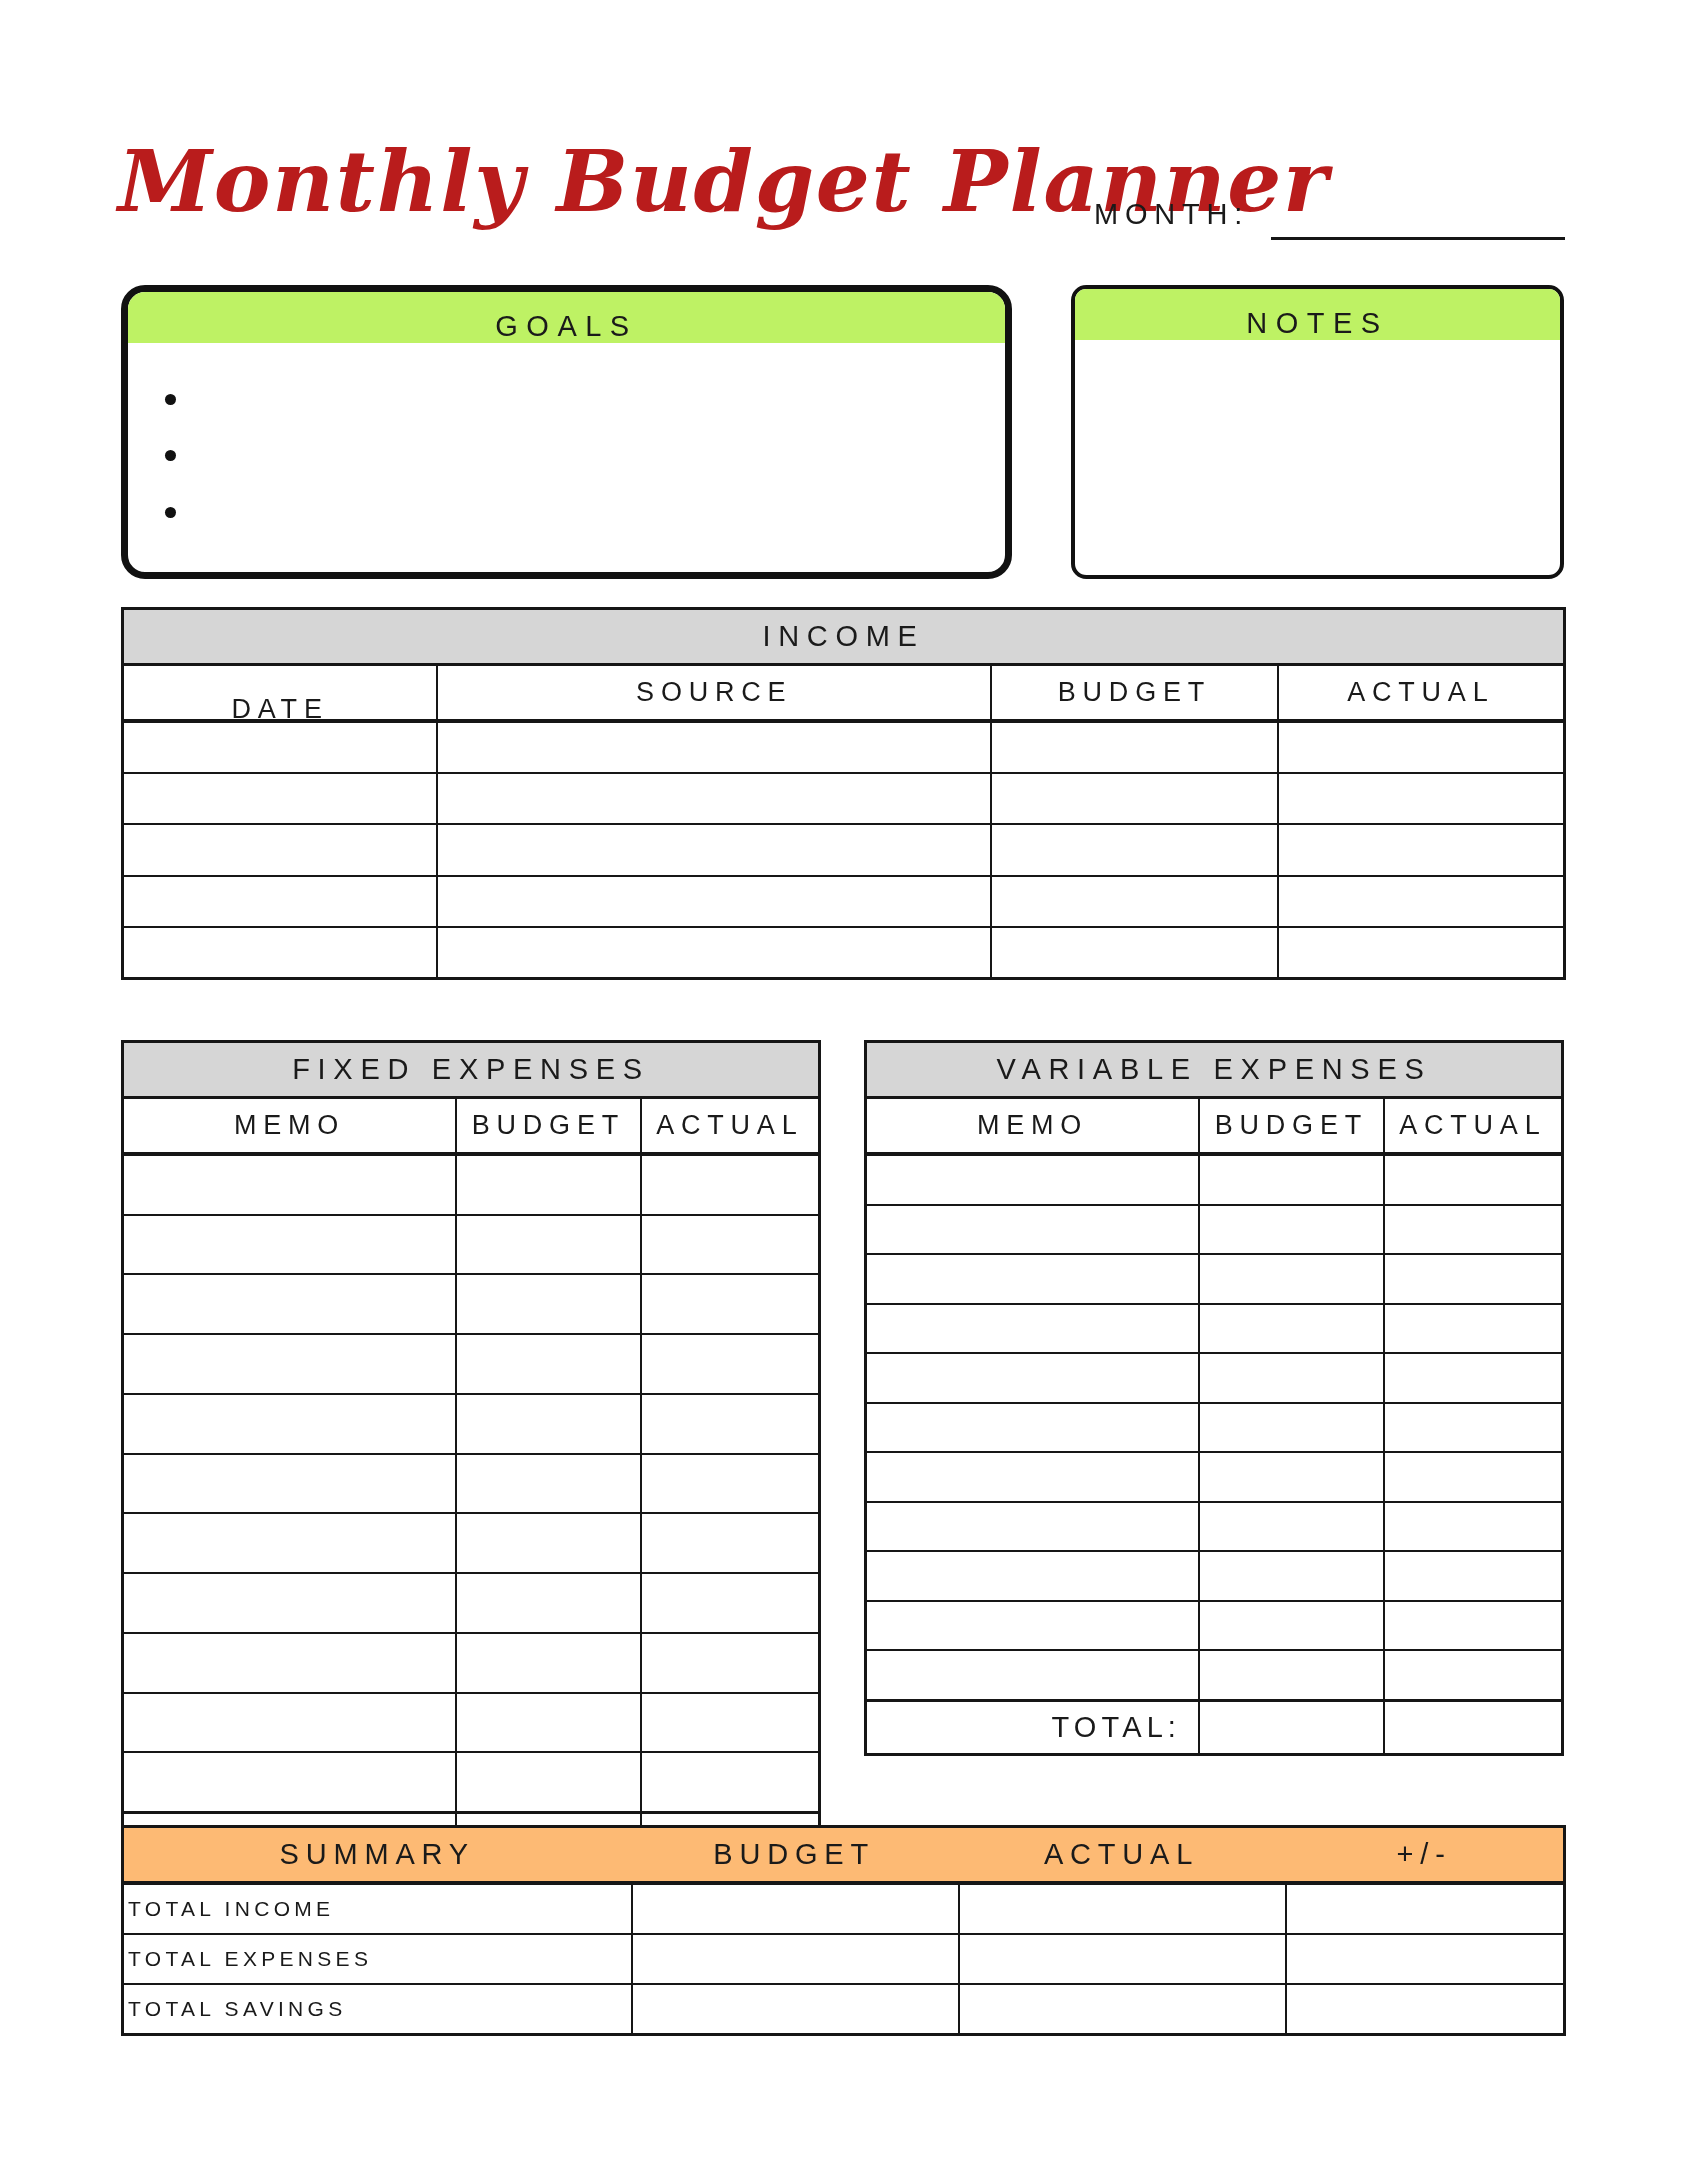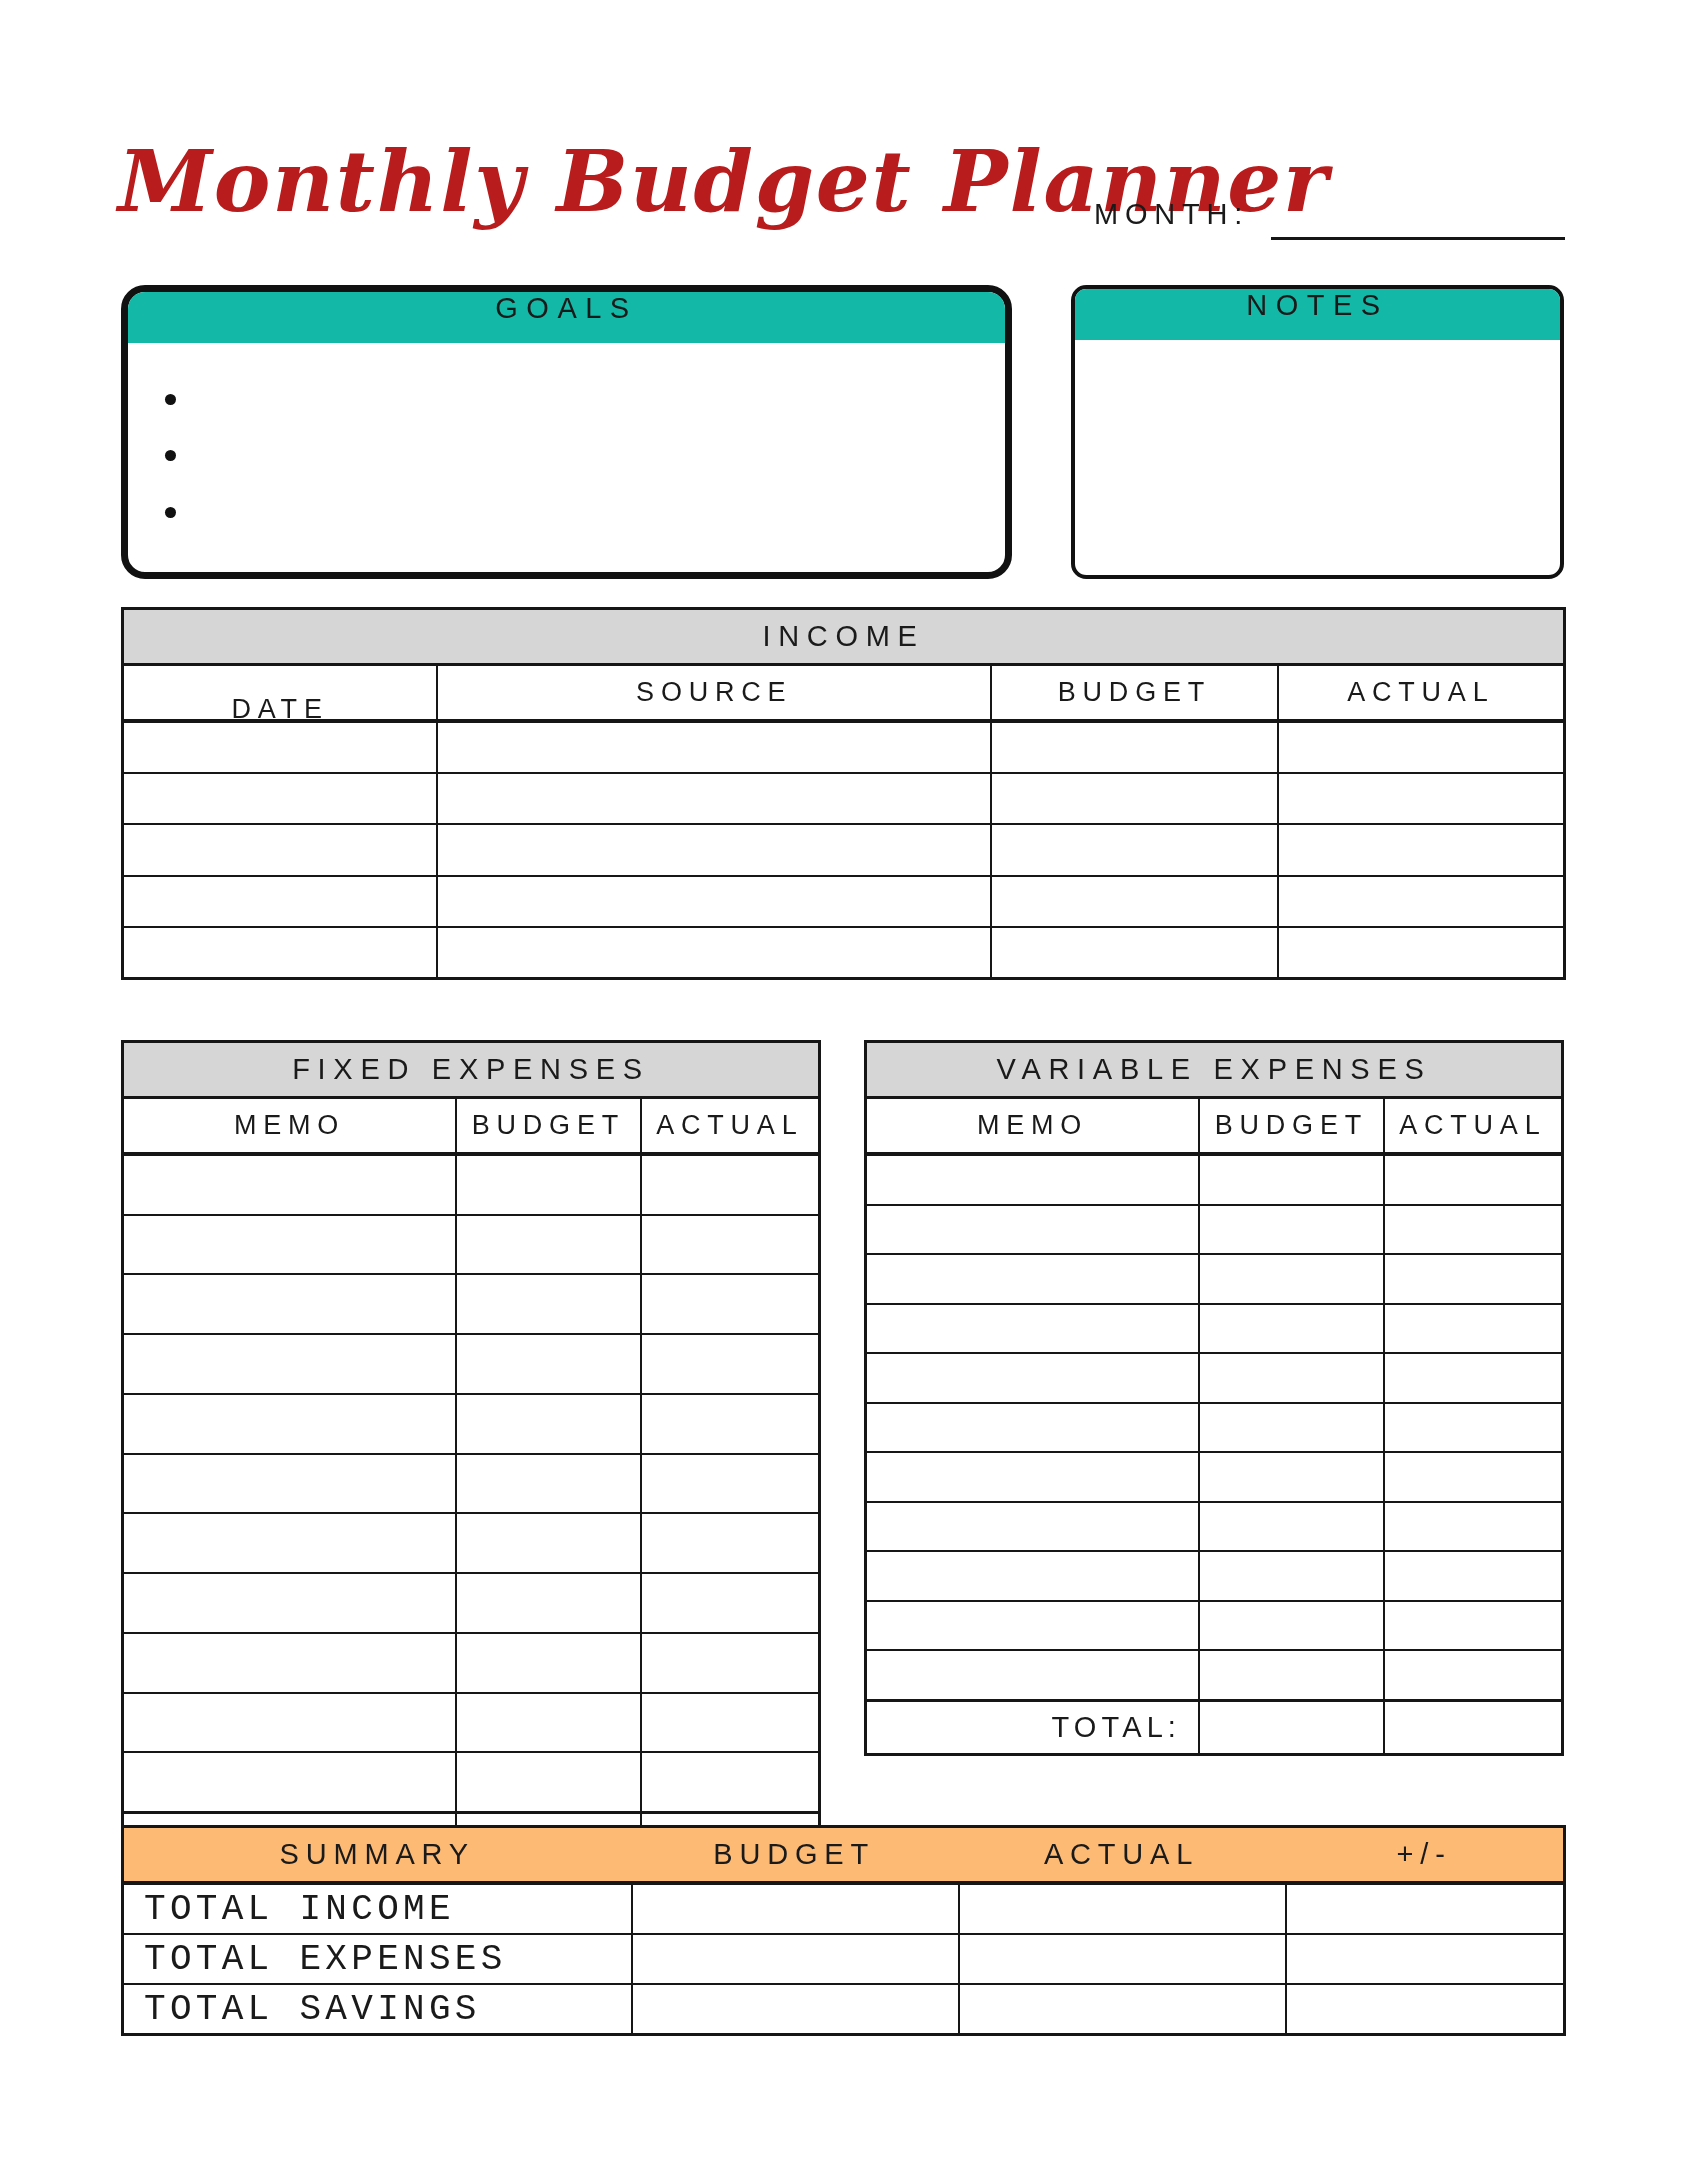--- a/index.html
+++ b/index.html
@@ -63,23 +63,23 @@
     border-radius:24px;
   }
   .panel-notes{
     left:1071px; top:285px;
     width:493px; height:294px;
     border:4.3px solid #111;
     border-radius:15.3px;
   }
   .panel-header{
     height:51px;
-    background:#14b8a6;
-    display:flex;
-    align-items:flex-start;
+    background:#bef264;
+    display:flex;
+    align-items:flex-end;
     justify-content:center;
     font-size:29px;
     letter-spacing:8.5px;
     color:#1a1a1a;
   }
   .bullet{
     position:absolute;
     left:37px;
     width:11px; height:11px;
     border-radius:50%;
@@ -177,24 +177,23 @@
   .summary-head{
     flex:none;
     height:53px;
     background:#fdba74;
     border-top:none;
     border-bottom:4.3px solid #161616;
   }
   .summary-head .cell{border-left:none; font-size:29px;}
   .summary .rlabel{
     justify-content:flex-start;
-    padding-left:20px;
-    font-size:36px;
+    padding-left:4px;
+    font-size:21px;
     letter-spacing:4.3px;
-    font-family:Liberation Mono, monospace;
   }
 </style>
 </head>
 <body>
 
 <div class="page">
 
   <div class="title">Monthly Budget Planner</div>
 
   <div class="month">

